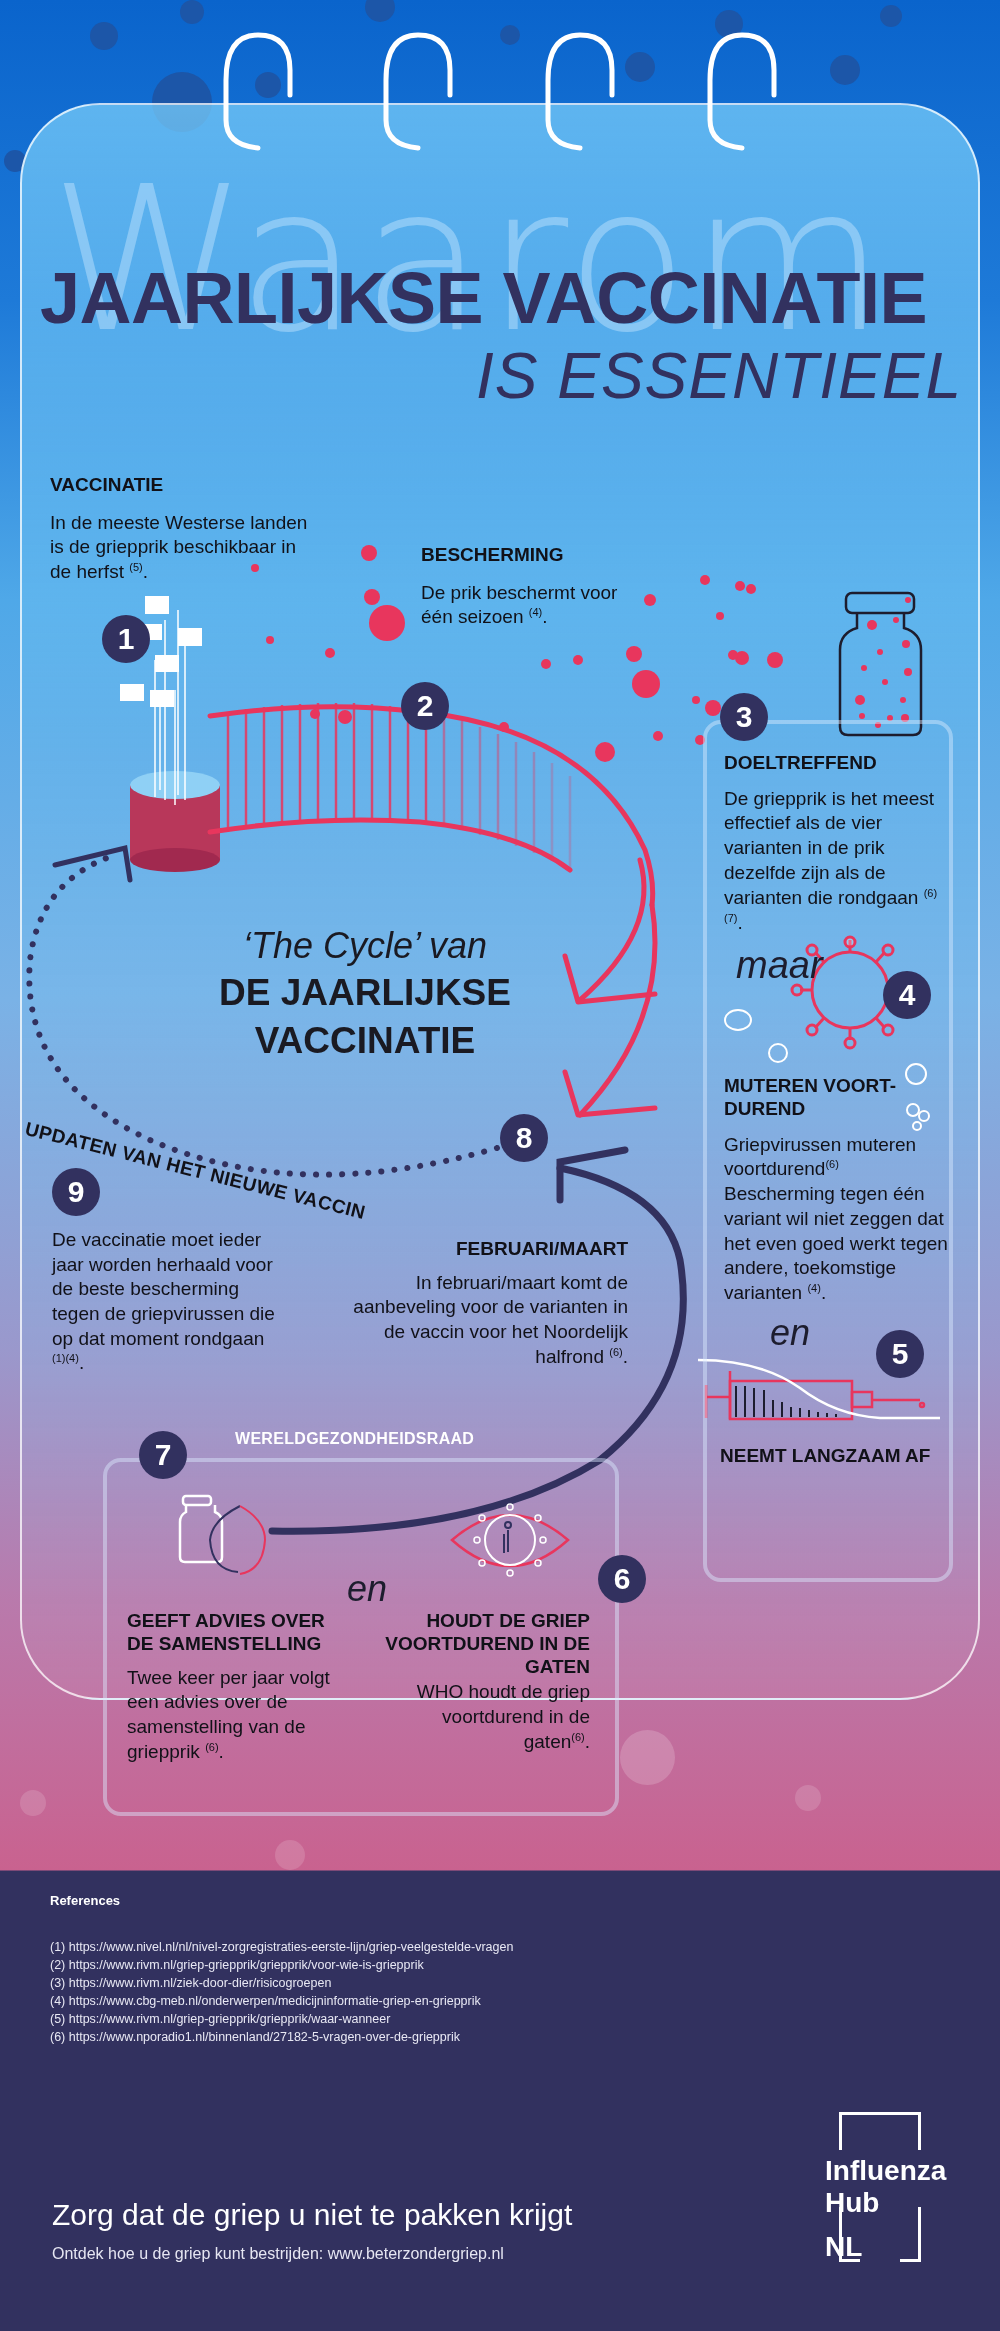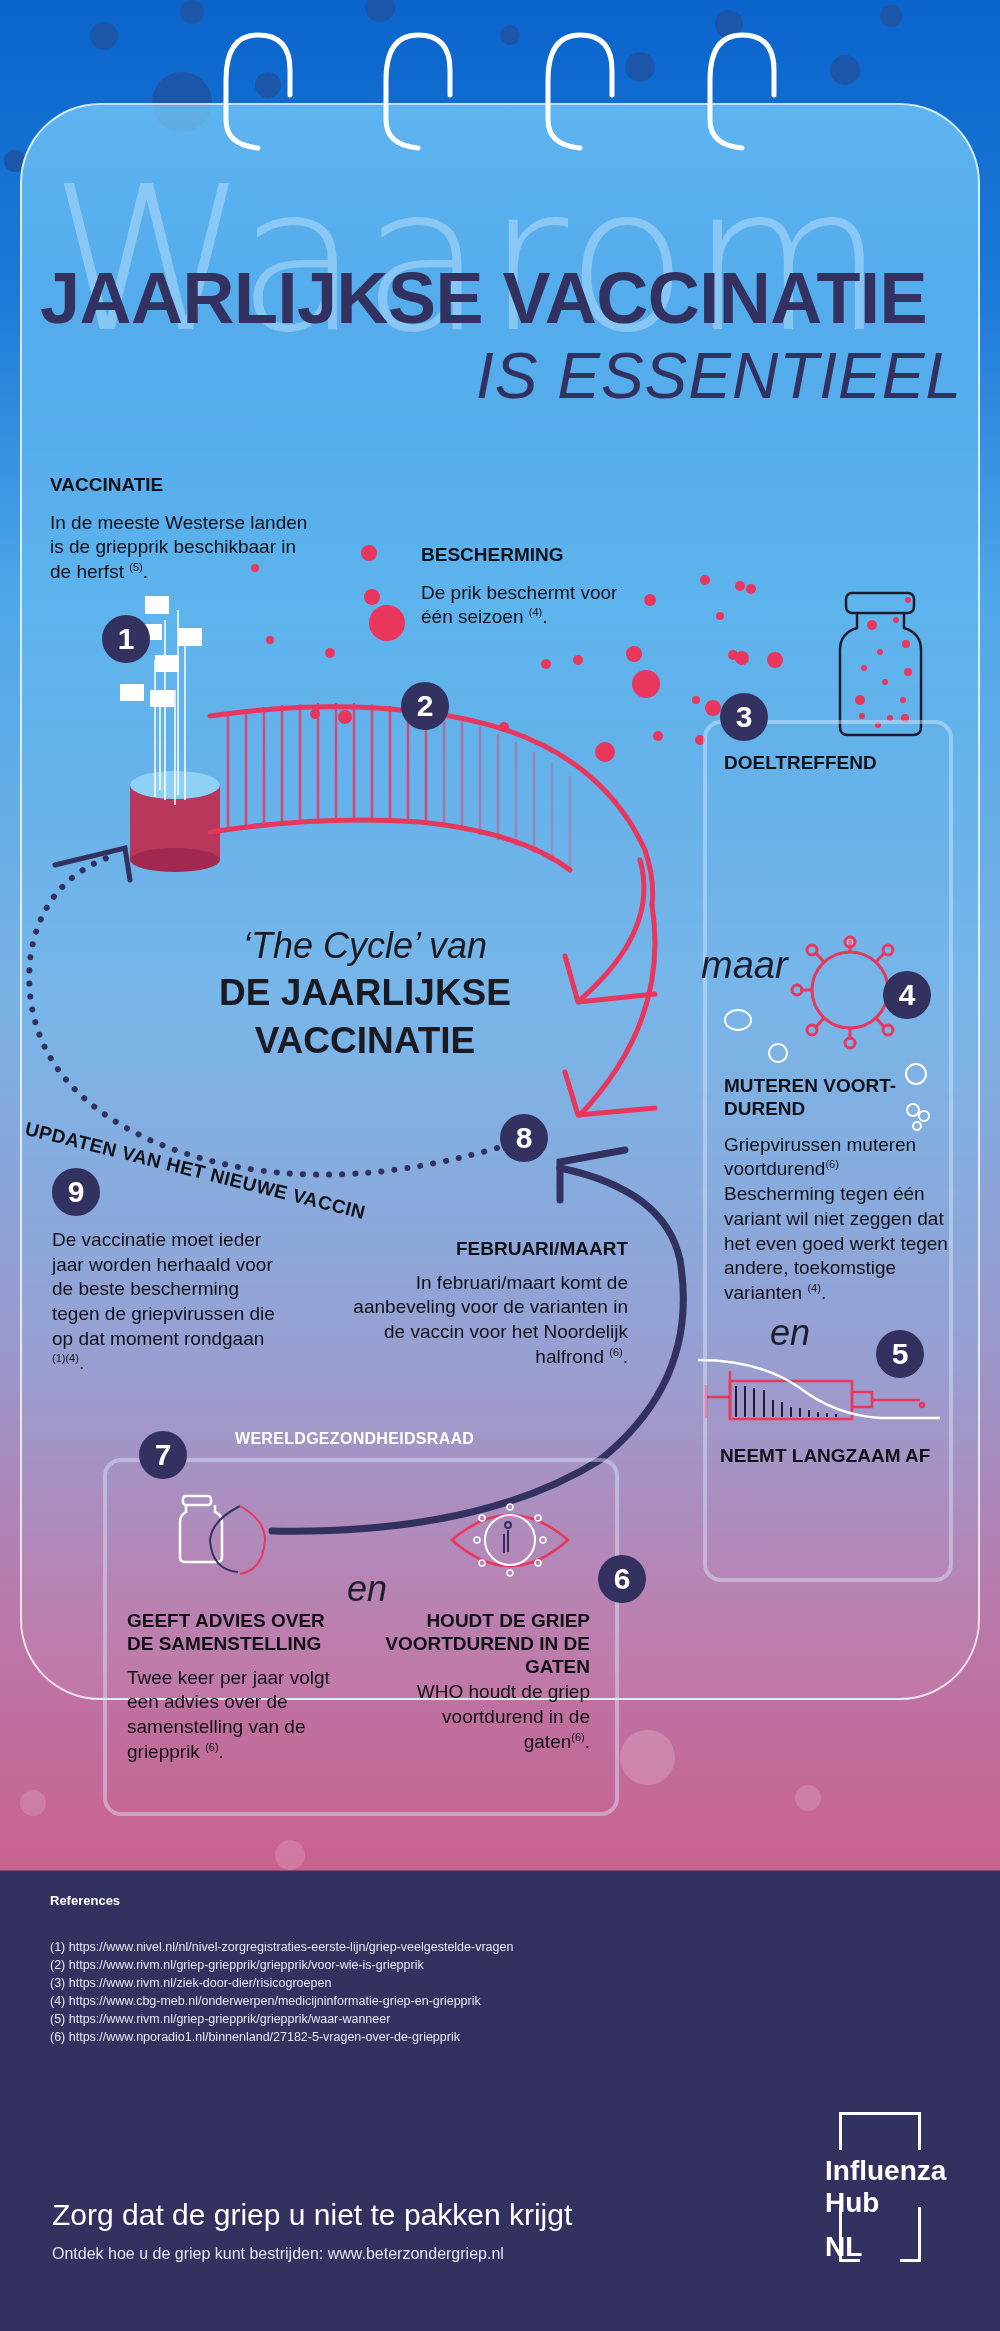--- a/index.html
+++ b/index.html
@@ -332,23 +332,26 @@
 
 <div class="abs" style="left:421px;top:544px;width:220px;">
   <div class="h">BESCHERMING</div>
   <div class="p" style="margin-top:14px;">
     <span>De prik beschermt voor één seizoen</span> <sup>(4)</sup>.
   </div>
 </div>
 
 <div class="abs" style="left:724px;top:752px;width:218px;">
   <div class="h">DOELTREFFEND</div>
-</div>
-
-<div class="abs" style="left:701px;top:944px;font-size:38px;font-style:italic;font-weight:300;color:#1d1d2e;">maar</div>
+  <div class="p" style="margin-top:12px;">
+    <span>De griepprik is het meest effectief als de vier varianten in de prik dezelfde zijn als de varianten die rondgaan</span> <sup>(6)(7)</sup>.
+  </div>
+</div>
+
+<div class="abs" style="left:736px;top:944px;font-size:38px;font-style:italic;font-weight:300;color:#1d1d2e;">maar</div>
 <div class="abs" style="left:724px;top:1075px;width:225px;">
   <div class="h" style="width:175px;">MUTEREN VOORT-DUREND</div>
   <div class="p" style="margin-top:12px;">
     <span>Griepvirussen muteren voortdurend</span><sup>(6)</sup>
     <span>Bescherming tegen één variant wil niet zeggen dat het even goed werkt tegen andere, toekomstige varianten</span> <sup>(4)</sup>.
   </div>
 </div>
 
 <div class="abs" style="left:770px;top:1312px;font-size:36px;font-style:italic;font-weight:300;color:#1d1d2e;">en</div>
 <div class="abs" style="left:720px;top:1445px;width:225px;">

